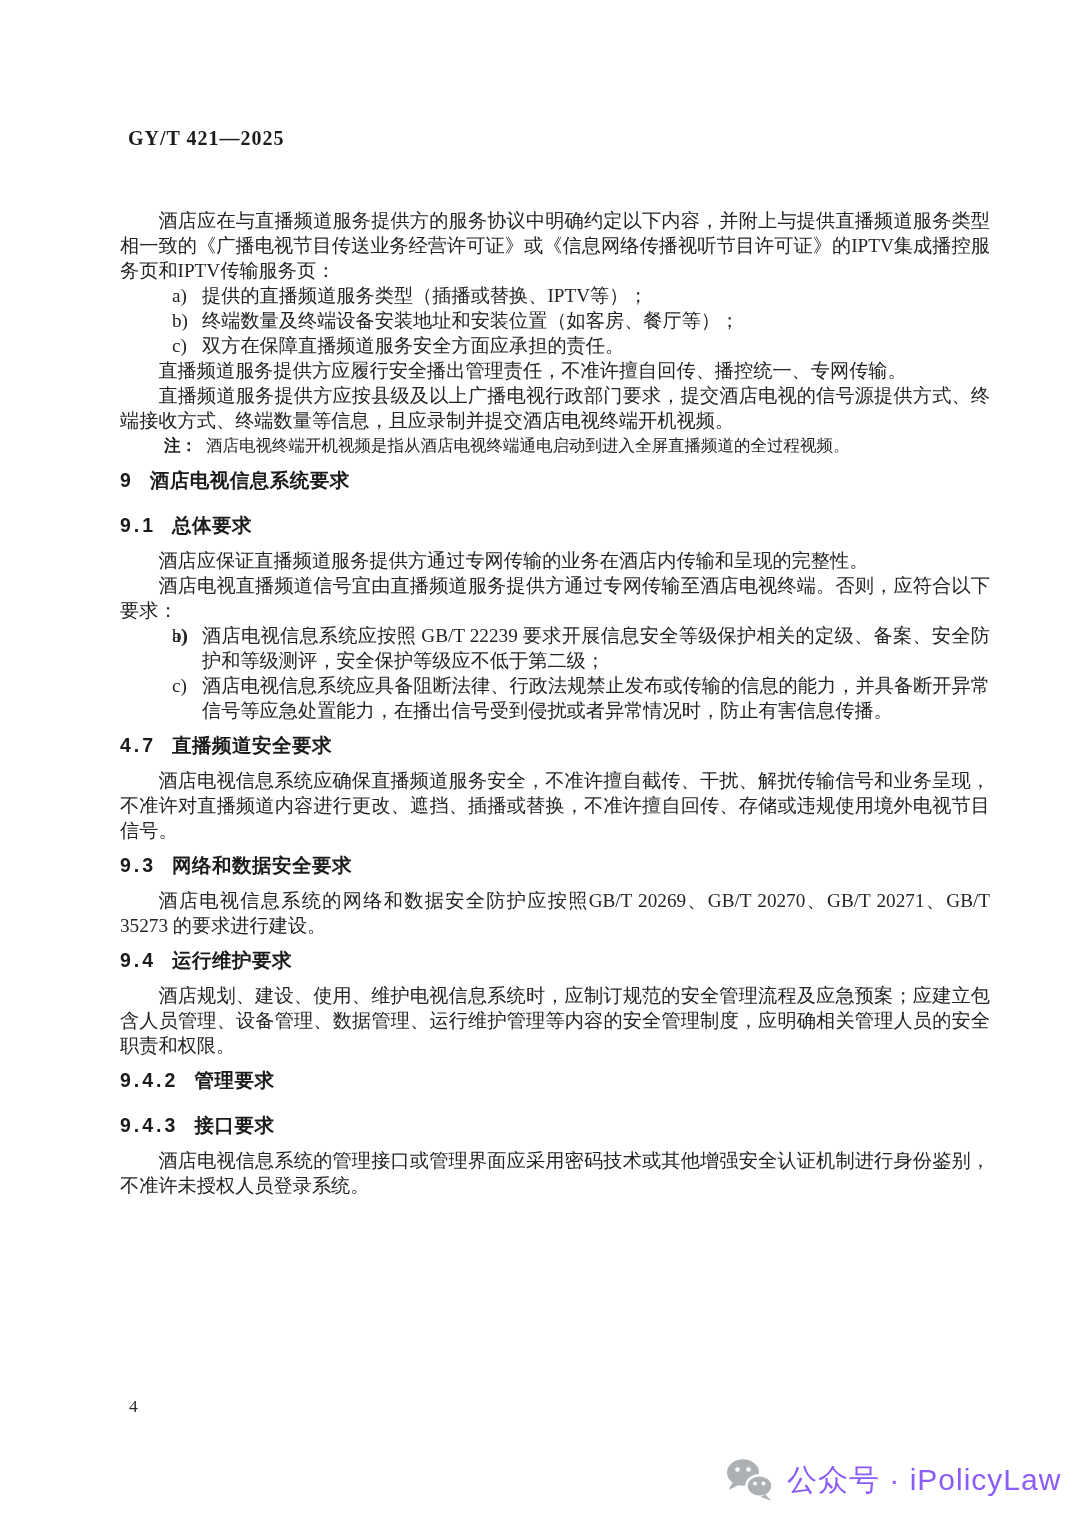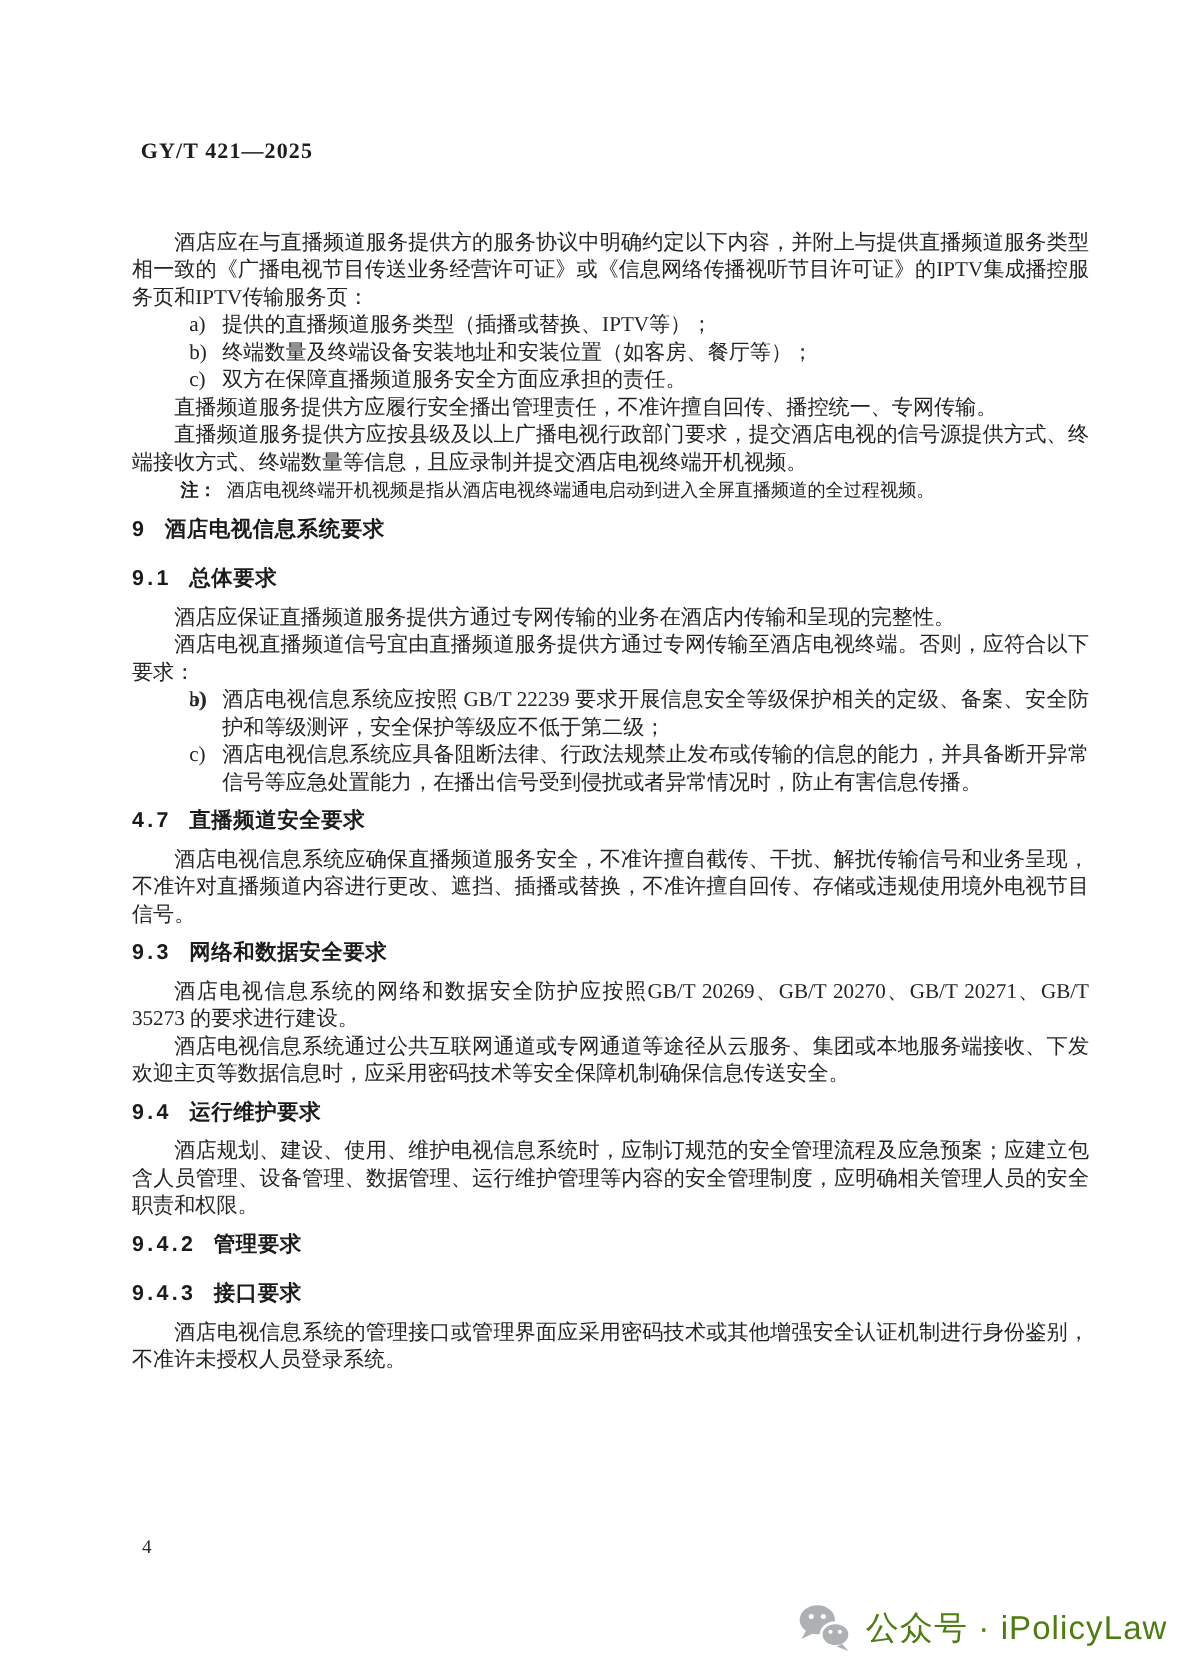--- a/index.html
+++ b/index.html
@@ -83,21 +83,21 @@
     left: 129px; top: 1396px;
     font-size: 17.5px;
     color: #2c2c2c;
   }
   .watermark {
     position: absolute;
     left: 726px; top: 1458px;
     display: flex;
     align-items: center;
     gap: 13px;
-    color: #4d7c0f;
+    color: #8b5cf6;
   }
   .watermark .wm-text {
     font-family: "Liberation Sans", sans-serif;
     font-size: 30px;
     letter-spacing: 1px;
     white-space: nowrap;
   }
   .wechat-icon { display: block; }
 </style>
 </head>
@@ -131,21 +131,20 @@
       <div class="heading level-2">
         <span class="num">4.7</span>
         <span class="title">直播频道安全要求</span>
       </div>
       <p class="para">酒店电视信息系统应确保直播频道服务安全，不准许擅自截传、干扰、解扰传输信号和业务呈现，不准许对直播频道内容进行更改、遮挡、插播或替换，不准许擅自回传、存储或违规使用境外电视节目信号。</p>
       <div class="heading level-2">
         <span class="num">9.3</span>
         <span class="title">网络和数据安全要求</span>
       </div>
       <p class="para">酒店电视信息系统的网络和数据安全防护应按照GB/T 20269、GB/T 20270、GB/T 20271、GB/T 35273 的要求进行建设。</p>
-      <p class="para">酒店电视信息系统通过公共互联网通道或专网通道等途径从云服务、集团或本地服务端接收、下发欢迎主页等数据信息时，应采用密码技术等安全保障机制确保信息传送安全。</p>
       <div class="heading level-2">
         <span class="num">9.4</span>
         <span class="title">运行维护要求</span>
       </div>
       <p class="para">酒店规划、建设、使用、维护电视信息系统时，应制订规范的安全管理流程及应急预案；应建立包含人员管理、设备管理、数据管理、运行维护管理等内容的安全管理制度，应明确相关管理人员的安全职责和权限。</p>
       <div class="heading level-3">
         <span class="num">9.4.2</span>
         <span class="title">管理要求</span>
       </div>
       <div class="heading level-3">

